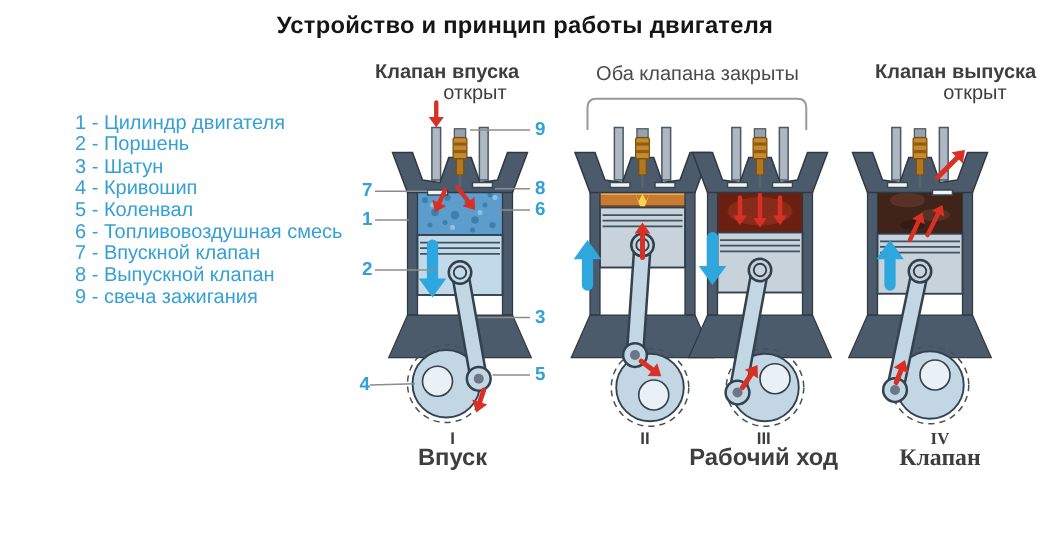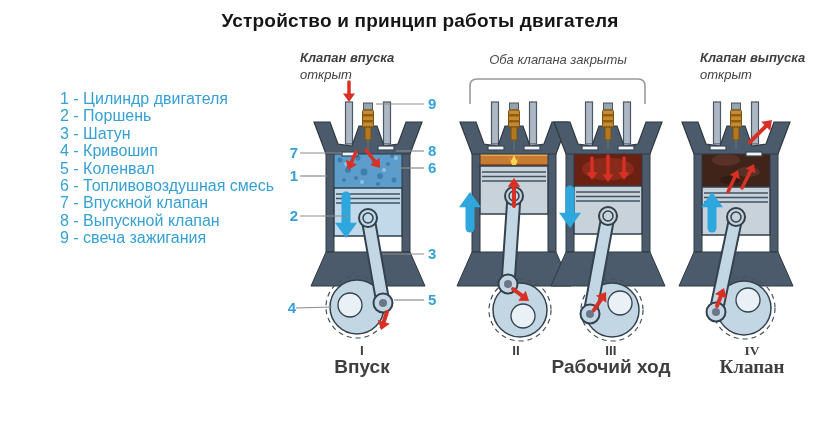--- a/index.html
+++ b/index.html
@@ -3,24 +3,24 @@
 <meta charset="utf-8">
 <style>
   html,body{margin:0;padding:0;background:#fff;}
   .page{position:relative;width:840px;height:430px;overflow:hidden;background:#fff;
         font-family:"Liberation Sans", sans-serif;}
   .title{position:absolute;left:0;top:10px;width:840px;text-align:center;
          font-size:19px;font-weight:bold;color:#151515;letter-spacing:.2px;}
   .legend{position:absolute;left:60px;top:90px;margin:0;padding:0;list-style:none;
           color:var(--legend-color,#35A0D5);font-size:16px;}
   .legend li{line-height:17.4px;white-space:nowrap;}
-  .valve-header{position:absolute;color:var(--header-color,#3E3E3E);font-size:13px;line-height:17px;font-style:italic;}
+  .valve-header{position:absolute;color:var(--header-color,#3E3E3E);font-size:16px;line-height:17px;}
   .vh-title{font-weight:bold;display:block;}
   .vh-title.reg{font-weight:normal;color:#4A4A4A;}
-  .vh-sub{display:block;font-weight:normal;}
+  .vh-sub{display:block;font-weight:normal;text-align:center;}
   .stage-label{position:absolute;width:140px;text-align:center;
                color:var(--stage-color,#3E3E3E);font-weight:bold;}
   .stage-num{display:block;font-size:13.5px;line-height:15px;}
   .stage-name{display:block;font-size:19px;line-height:17px;}
   .callout{position:absolute;width:14px;color:var(--callout-color,#35A0D5);
            font-size:15px;font-weight:bold;line-height:15px;}
   .callout.left{text-align:right;}
   #scene{position:absolute;left:0;top:0;}
 </style>
 </head>

